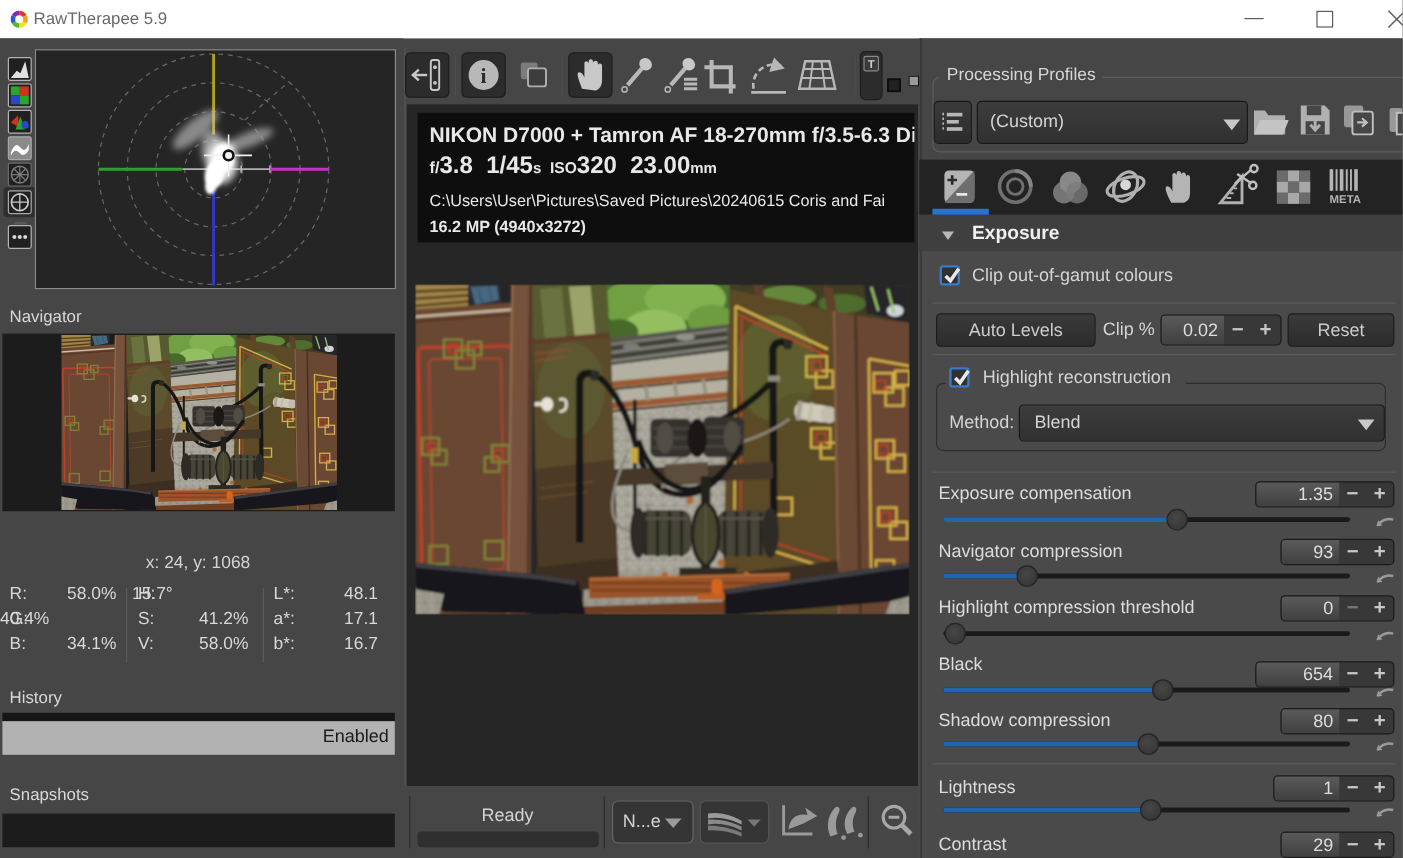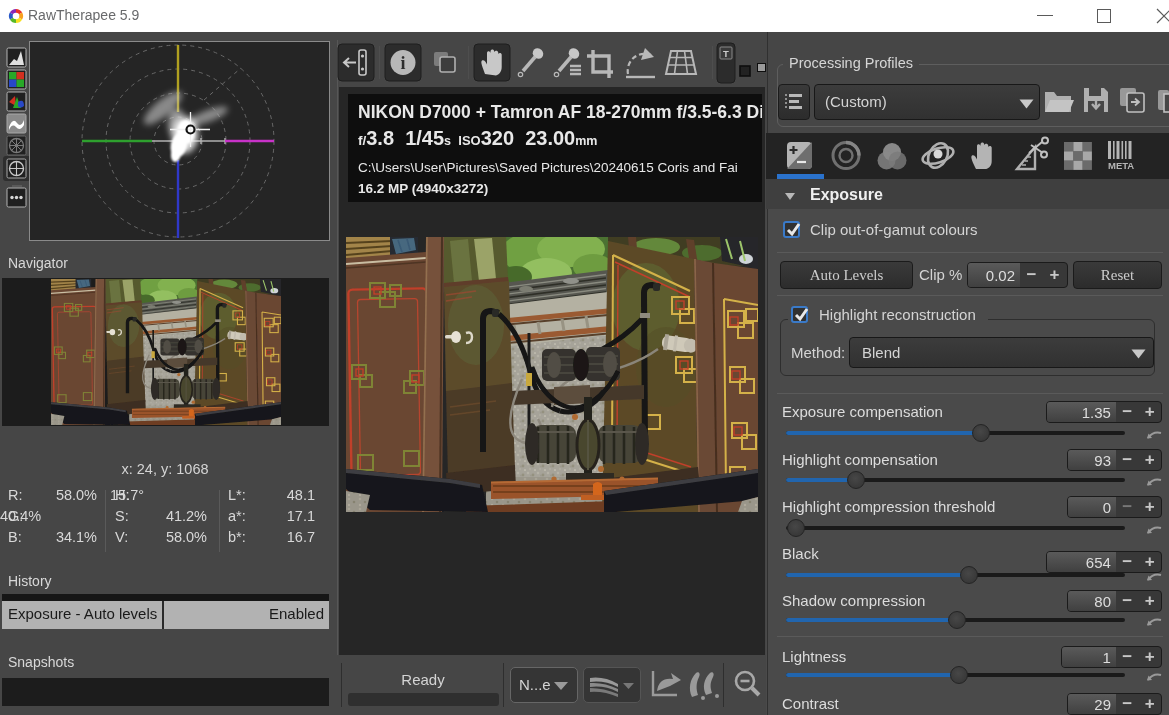--- a/index.html
+++ b/index.html
@@ -4,21 +4,21 @@
 <style>
   * { margin:0; padding:0; box-sizing:border-box; }
   html,body { width:1169px; height:715px; }
   body { font-family:"Liberation Sans",sans-serif; }
   #root { position:relative; width:1169px; height:715px; background:#464646; overflow:hidden; }
   .abs { position:absolute; }
   .txt { color:#d4d4d4; font-size:15px; white-space:nowrap; }
   
   #title { left:0; top:0; width:1169px; height:32px; background:#ffffff; }
   #title .name { position:absolute; left:28px; top:7px; font-size:14px; color:#68696b; }
-  .btn { background:linear-gradient(#3a3a3a,#2c2c2c); border:1px solid #1b1b1b; border-radius:4px; color:#cccccc; text-align:center;font-family:Liberation Serif, serif; }
+  .btn { background:linear-gradient(#3a3a3a,#2c2c2c); border:1px solid #1b1b1b; border-radius:4px; color:#cccccc; text-align:center; }
   .spin { display:flex; border:1px solid #1b1b1b; border-radius:4px; overflow:hidden; background:#383838; }
   .spin .val { background:linear-gradient(#5a5a5a,#404040); color:#ddd; text-align:right; font-size:15px; padding:1px 5px 0 0; }
   .spin .pm { color:#c8c8c8; width:23px; text-align:center; font-size:17px; font-weight:bold; padding-top:0px; line-height:21px;}
   .sep { background:#5a5a5a; height:1px; }
   .cb { position:absolute; width:17px; height:17px; background:#313131; border:2px solid #3a7ac8; border-radius:3px; }
   .slider-track { position:absolute; height:4px; background:#1a1a1a; border-radius:2px; }
   .slider-fill { position:absolute; height:4px; background:#2165ae; border-radius:2px 0 0 2px; }
   .thumb { position:absolute; width:18px; height:18px; border-radius:50%; background:radial-gradient(circle at 45% 40%, #474747, #323232); border:1px solid #242424; }
   .slabel { position:absolute; color:#dcdcdc; font-size:15px; white-space:nowrap; }
 </style>
@@ -371,21 +371,20 @@
         <div class="abs" style="left:220px;top:0px;width:95px;text-align:right">48.1</div>
       <div class="abs" style="left:228px;top:21px">a*:</div>
         <div class="abs" style="left:220px;top:21px;width:95px;text-align:right">17.1</div>
       <div class="abs" style="left:228px;top:42px">b*:</div>
         <div class="abs" style="left:220px;top:42px;width:95px;text-align:right">16.7</div>
     </div>
 
     <div class="abs txt" style="left:8px;top:541px;font-size:14px;color:#d8d8d8">History</div>
     <div class="abs" style="left:2px;top:562px;width:327px;height:7px;background:#161616"></div>
     <div class="abs" style="left:2px;top:569px;width:327px;height:28px;background:#b2b2b2">
-      <div class="abs" style="left:0;top:0;width:162px;height:28px;border-right:2px solid #2a2a2a;color:#1a1a1a;font-size:15px;padding:4px 0 0 6px">Exposure - Auto levels</div>
       <div class="abs" style="left:164px;top:0;width:163px;height:28px;color:#1a1a1a;font-size:15px;text-align:right;padding:4px 5px 0 0">Enabled</div>
     </div>
 
     <div class="abs txt" style="left:8px;top:622px;font-size:14px;color:#d8d8d8">Snapshots</div>
     <div class="abs" style="left:2px;top:646px;width:327px;height:28px;background:#1c1c1c"></div>
   </div>
 
   <div class="abs" id="middle" style="left:339px;top:87px;width:426px;height:568px;background:#262626"></div>
 
   <div class="abs" style="left:337px;top:40px;width:1px;height:615px;background:#575757"></div>
@@ -643,21 +642,21 @@
       <div class="pm" style="line-height:20px">+</div>
   </div>
   <div class="slider-track" style="left:786px;top:431px;width:339px"></div>
   <div class="slider-fill" style="left:786px;top:431px;width:195px"></div>
   <div class="thumb" style="left:972px;top:424px"></div>
   <svg class="abs rst" style="left:1146px;top:429px" width="17" height="11" viewBox="0 0 17 11">
       <path d="M2 9 Q7 2 15 4" stroke="#9a9a9a" stroke-width="2" fill="none"></path>
       <path d="M6 9 L1 9.5 L2.5 4.5" fill="#9a9a9a"></path>
     </svg>
 
-  <div class="slabel" style="left:782px;top:451px">Highlight compensation</div>
+  <div class="slabel" style="left:782px;top:451px">Navigator compression</div>
   <div class="abs spin" style="left:1067px;top:449px;width:95px;height:22px">
     <div class="val" style="width:49px;line-height:20px">93</div>
       <div class="pm" style="line-height:20px">−</div>
       <div class="pm" style="line-height:20px">+</div>
   </div>
   <div class="slider-track" style="left:786px;top:478px;width:339px"></div>
   <div class="slider-fill" style="left:786px;top:478px;width:70px"></div>
   <div class="thumb" style="left:847px;top:471px"></div>
   <svg class="abs rst" style="left:1146px;top:476px" width="17" height="11" viewBox="0 0 17 11">
       <path d="M2 9 Q7 2 15 4" stroke="#9a9a9a" stroke-width="2" fill="none"></path>

